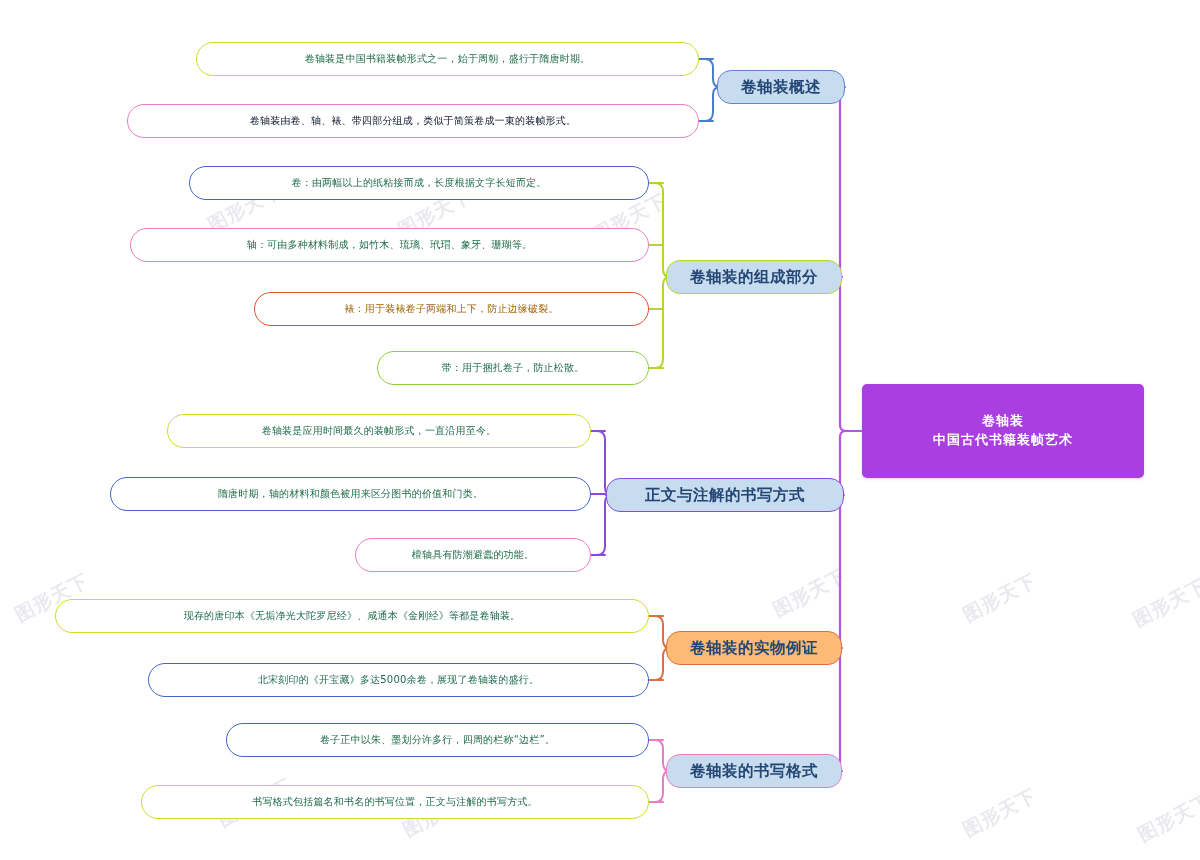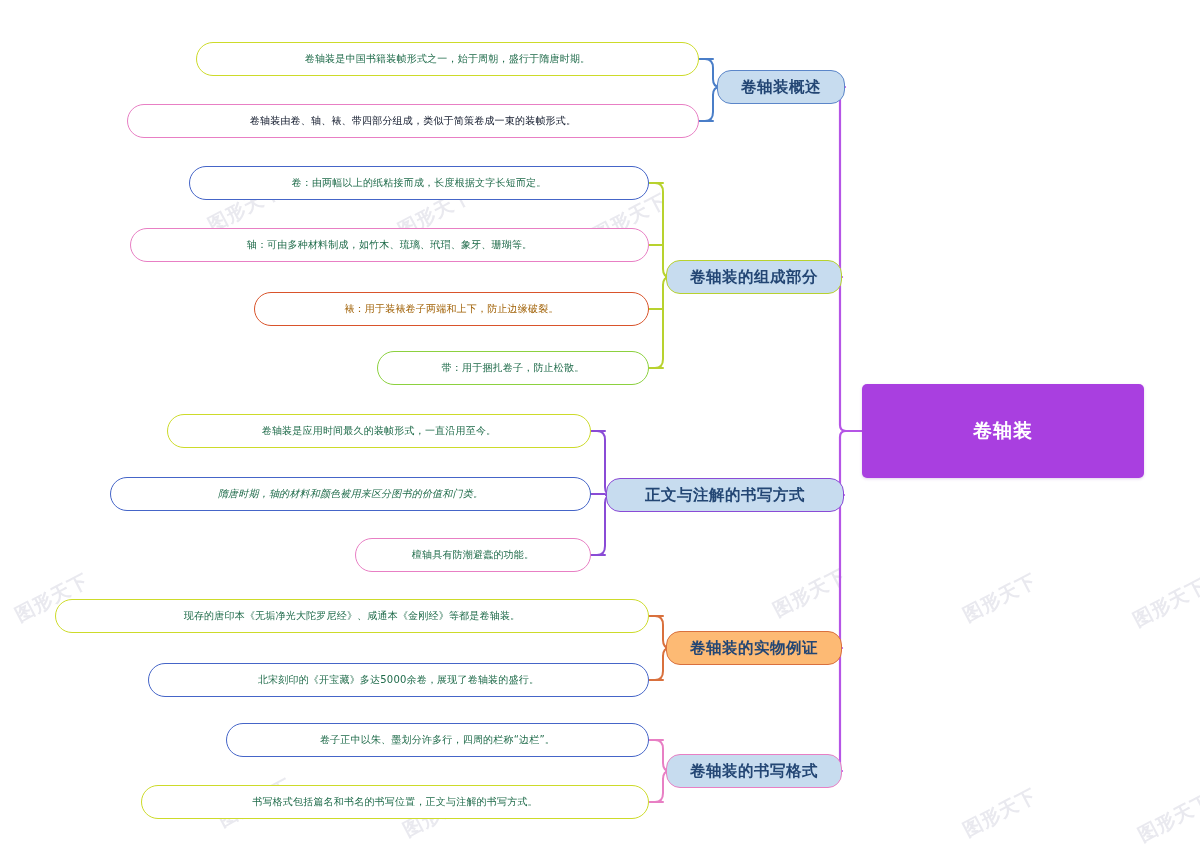--- a/index.html
+++ b/index.html
@@ -79,21 +79,21 @@
     padding: 0 14px;
     letter-spacing: 0.5px;
   }
 
   
   .root {
     border-radius: 5px;
     background: #a93fe0;
     color: #ffffff;
     font-weight: 700;
-    font-size: 19px;
+    font-size: 13px;
     line-height: 1.45;
     letter-spacing: 1px;
     text-align: center;
     display: flex;
     flex-direction: column;
     align-items: center;
     justify-content: center;
     box-shadow: 0 1px 3px rgba(120,50,170,0.22);
   }
   .root .rl { display: block; }
@@ -146,20 +146,21 @@
       <path d="M 663 680 L 649 680" fill="none" stroke="#d9703d" stroke-width="2" stroke-linecap="round" stroke-linejoin="round"></path>
       <path d="M 666 771 L 670 771 Q 663 771 663 763 L 663 749 Q 663 740 655 740" fill="none" stroke="#e87fc4" stroke-width="2" stroke-linecap="round" stroke-linejoin="round"></path>
       <path d="M 666 771 L 670 771 Q 663 771 663 779 L 663 793 Q 663 802 655 802" fill="none" stroke="#e87fc4" stroke-width="2" stroke-linecap="round" stroke-linejoin="round"></path>
       <path d="M 663 740 L 649 740" fill="none" stroke="#e87fc4" stroke-width="2" stroke-linecap="round" stroke-linejoin="round"></path>
       <path d="M 663 802 L 649 802" fill="none" stroke="#e87fc4" stroke-width="2" stroke-linecap="round" stroke-linejoin="round"></path>
     </svg>
 
   <div id="node-layer">
       <div class="node root" style="left: 862px; top: 384px; width: 282px; height: 94px; background: rgb(169, 63, 224); color: rgb(255, 255, 255);">
         <span class="rl">卷轴装</span>
+        <span class="rl">中国古代书籍装帧艺术</span>
       </div>
       <div class="node branch" style="left: 717px; top: 70px; width: 128px; height: 34px; background: rgb(199, 220, 239); border-color: rgb(91, 134, 201); color: rgb(35, 70, 116);">
         <span>卷轴装概述</span>
       </div>
       <div class="node leaf" style="left: 196px; top: 42px; width: 503px; height: 34px; border-color: rgb(205, 219, 42); color: rgb(31, 107, 74);">
         <span>卷轴装是中国书籍装帧形式之一，始于周朝，盛行于隋唐时期。</span>
       </div>
       <div class="node leaf" style="left: 127px; top: 104px; width: 572px; height: 34px; border-color: rgb(232, 127, 196); color: #0f172a;">
         <span>卷轴装由卷、轴、裱、带四部分组成，类似于简策卷成一束的装帧形式。</span>
       </div>
@@ -177,21 +178,21 @@
       </div>
       <div class="node leaf" style="left: 377px; top: 351px; width: 272px; height: 34px; border-color: rgb(140, 209, 63); color: rgb(31, 107, 74);">
         <span>带：用于捆扎卷子，防止松散。</span>
       </div>
       <div class="node branch" style="left: 606px; top: 478px; width: 238px; height: 34px; background: rgb(199, 220, 239); border-color: rgb(138, 75, 214); color: rgb(35, 70, 116);">
         <span>正文与注解的书写方式</span>
       </div>
       <div class="node leaf" style="left: 167px; top: 414px; width: 424px; height: 34px; border-color: rgb(205, 219, 42); color: rgb(31, 107, 74);">
         <span>卷轴装是应用时间最久的装帧形式，一直沿用至今。</span>
       </div>
-      <div class="node leaf" style="left: 110px; top: 477px; width: 481px; height: 34px; border-color: rgb(69, 101, 200); color: rgb(31, 107, 74); font-style: italic;">
+      <div class="node leaf" style="left: 110px; top: 477px; width: 481px; height: 34px; border-color: rgb(69, 101, 200); color: rgb(31, 107, 74);">
         <span>隋唐时期，轴的材料和颜色被用来区分图书的价值和门类。</span>
       </div>
       <div class="node leaf" style="left: 355px; top: 538px; width: 236px; height: 34px; border-color: rgb(232, 127, 196); color: rgb(31, 107, 74);">
         <span>檀轴具有防潮避蠹的功能。</span>
       </div>
       <div class="node branch" style="left: 666px; top: 631px; width: 176px; height: 34px; background: #fdba74; border-color: rgb(217, 112, 61); color: rgb(35, 70, 116);">
         <span>卷轴装的实物例证</span>
       </div>
       <div class="node leaf" style="left: 55px; top: 599px; width: 594px; height: 34px; border-color: rgb(205, 219, 42); color: rgb(31, 107, 74);">
         <span>现存的唐印本《无垢净光大陀罗尼经》、咸通本《金刚经》等都是卷轴装。</span>

